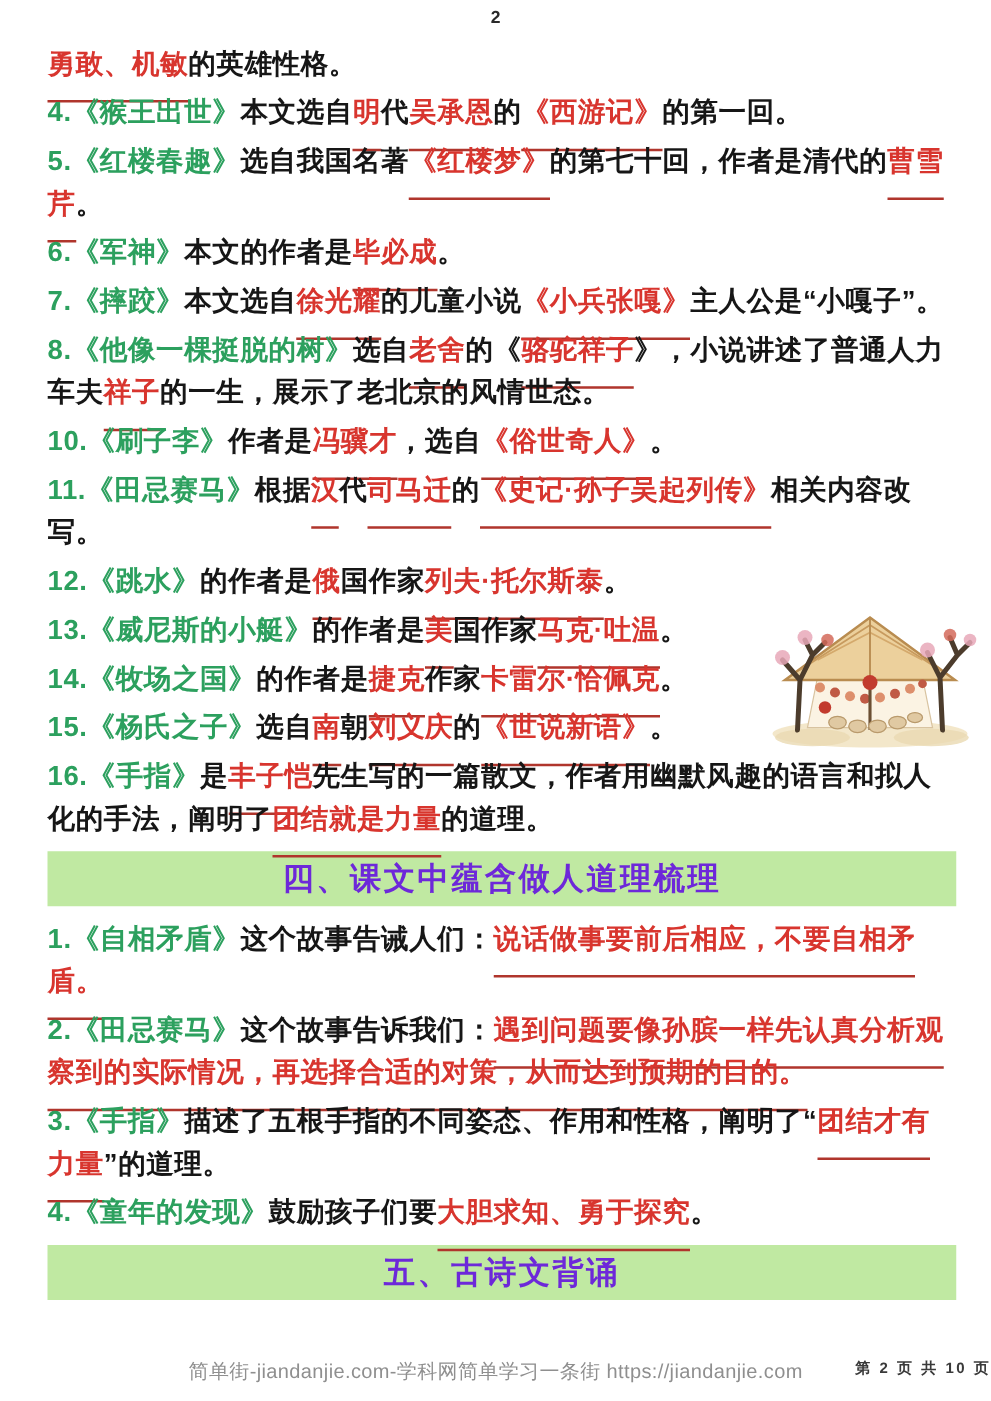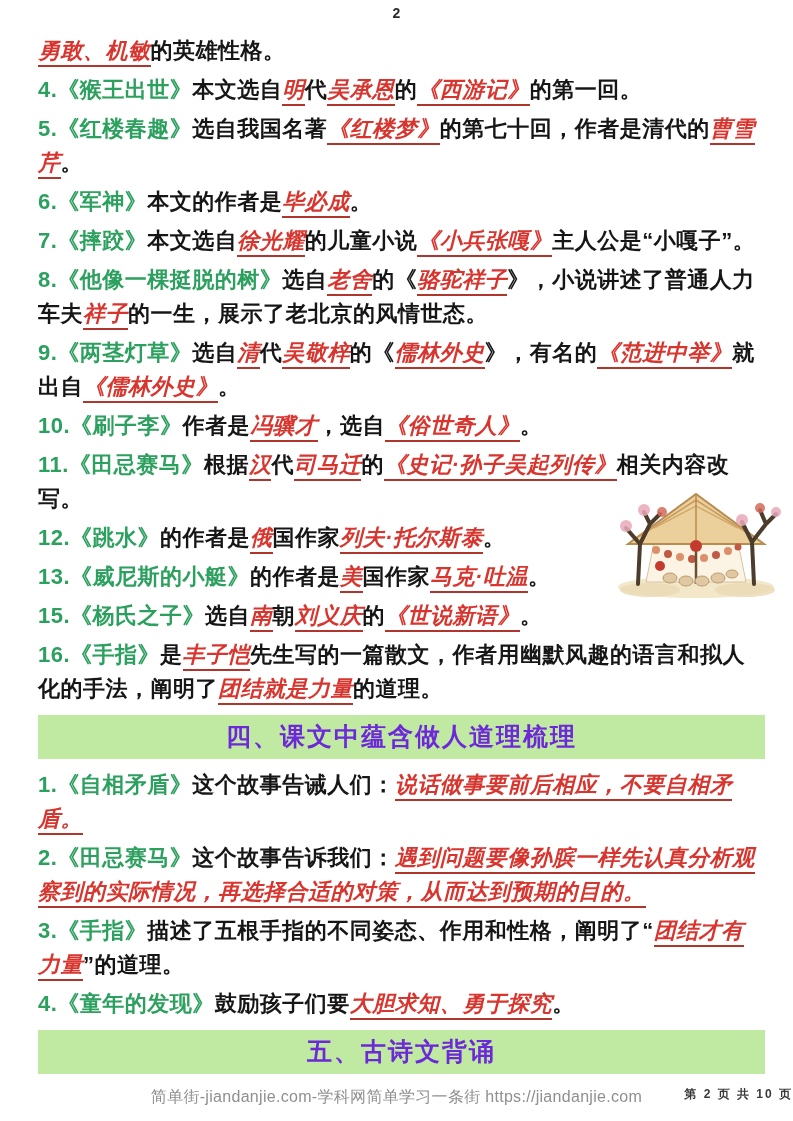--- a/index.html
+++ b/index.html
@@ -29,22 +29,21 @@
     margin:0 0 5px 0;
     font-size:22px;line-height:34px;font-weight:bold;
     color:var(--ink);
     letter-spacing:0.5px;
   }
   .seg-k{color:var(--ink);text-align:center;}
   .seg-g{color:var(--green);}
   .seg-r{
     color:var(--red);
     border-bottom:2px solid var(--red-underline);
-    padding-bottom:2px;
-    font-style:italic;
+    padding-bottom:17px;
   }
   .bar{
     background:var(--bar-bg);
     text-align:center;
     font-size:25px;font-weight:bold;color:#6d28d9;
     padding:5px 0 6px 0;
     margin:9px 0 9px 0;
     letter-spacing:2px;
   }
   .illustration{
@@ -71,25 +70,25 @@
 
   <div class="pagenum">2</div>
 
   <div class="docbody">
       <p class="para"><span class="seg-r">勇敢、机敏</span><span class="seg-k">的英雄性格。</span></p>
       <p class="para"><span class="seg-g">4.《猴王出世》</span><span class="seg-k">本文选自</span><span class="seg-r">明</span><span class="seg-k">代</span><span class="seg-r">吴承恩</span><span class="seg-k">的</span><span class="seg-r">《西游记》</span><span class="seg-k">的第一回。</span></p>
       <p class="para"><span class="seg-g">5.《红楼春趣》</span><span class="seg-k">选自我国名著</span><span class="seg-r">《红楼梦》</span><span class="seg-k">的第七十回，作者是清代的</span><span class="seg-r">曹雪芹</span><span class="seg-k">。</span></p>
       <p class="para"><span class="seg-g">6.《军神》</span><span class="seg-k">本文的作者是</span><span class="seg-r">毕必成</span><span class="seg-k">。</span></p>
       <p class="para"><span class="seg-g">7.《摔跤》</span><span class="seg-k">本文选自</span><span class="seg-r">徐光耀</span><span class="seg-k">的儿童小说</span><span class="seg-r">《小兵张嘎》</span><span class="seg-k">主人公是“小嘎子”。</span></p>
       <p class="para"><span class="seg-g">8.《他像一棵挺脱的树》</span><span class="seg-k">选自</span><span class="seg-r">老舍</span><span class="seg-k">的《</span><span class="seg-r">骆驼祥子</span><span class="seg-k">》，小说讲述了普通人力车夫</span><span class="seg-r">祥子</span><span class="seg-k">的一生，展示了老北京的风情世态。</span></p>
-      <p class="para"><span class="seg-g">9.《两茎灯草》</span><span class="seg-k">选自</span><span class="seg-r">清</span><span class="seg-k">代</span><span class="seg-r">吴敬梓</span><span class="seg-k">的《</span><span class="seg-r">儒林外史</span><span class="seg-k">》，有名的</span><span class="seg-r">《范进中举》</span><span class="seg-k">就出自</span><span class="seg-r">《儒林外史》</span><span class="seg-k">。</span></p>
       <p class="para"><span class="seg-g">10.《刷子李》</span><span class="seg-k">作者是</span><span class="seg-r">冯骥才</span><span class="seg-k">，选自</span><span class="seg-r">《俗世奇人》</span><span class="seg-k">。</span></p>
       <p class="para"><span class="seg-g">11.《田忌赛马》</span><span class="seg-k">根据</span><span class="seg-r">汉</span><span class="seg-k">代</span><span class="seg-r">司马迁</span><span class="seg-k">的</span><span class="seg-r">《史记·孙子吴起列传》</span><span class="seg-k">相关内容改写。</span></p>
       <p class="para"><span class="seg-g">12.《跳水》</span><span class="seg-k">的作者是</span><span class="seg-r">俄</span><span class="seg-k">国作家</span><span class="seg-r">列夫·托尔斯泰</span><span class="seg-k">。</span></p>
       <p class="para"><span class="seg-g">13.《威尼斯的小艇》</span><span class="seg-k">的作者是</span><span class="seg-r">美</span><span class="seg-k">国作家</span><span class="seg-r">马克·吐温</span><span class="seg-k">。</span></p>
+      <p class="para"><span class="seg-g">14.《牧场之国》</span><span class="seg-k">的作者是</span><span class="seg-r">捷克</span><span class="seg-k">作家</span><span class="seg-r">卡雷尔·恰佩克</span><span class="seg-k">。</span></p>
       <p class="para"><span class="seg-g">15.《杨氏之子》</span><span class="seg-k">选自</span><span class="seg-r">南</span><span class="seg-k">朝</span><span class="seg-r">刘义庆</span><span class="seg-k">的</span><span class="seg-r">《世说新语》</span><span class="seg-k">。</span></p>
       <p class="para"><span class="seg-g">16.《手指》</span><span class="seg-k">是</span><span class="seg-r">丰子恺</span><span class="seg-k">先生写的一篇散文，作者用幽默风趣的语言和拟人化的手法，阐明了</span><span class="seg-r">团结就是力量</span><span class="seg-k">的道理。</span></p>
       <div class="bar">四、课文中蕴含做人道理梳理</div>
       <p class="para"><span class="seg-g">1.《自相矛盾》</span><span class="seg-k">这个故事告诫人们：</span><span class="seg-r">说话做事要前后相应，不要自相矛盾。</span></p>
       <p class="para"><span class="seg-g">2.《田忌赛马》</span><span class="seg-k">这个故事告诉我们：</span><span class="seg-r">遇到问题要像孙膑一样先认真分析观察到的实际情况，再选择合适的对策，从而达到预期的目的。</span></p>
       <p class="para"><span class="seg-g">3.《手指》</span><span class="seg-k">描述了五根手指的不同姿态、作用和性格，阐明了“</span><span class="seg-r">团结才有力量</span><span class="seg-k">”的道理。</span></p>
       <p class="para"><span class="seg-g">4.《童年的发现》</span><span class="seg-k">鼓励孩子们要</span><span class="seg-r">大胆求知、勇于探究</span><span class="seg-k">。</span></p>
       <div class="bar">五、古诗文背诵</div>
     </div>
 

